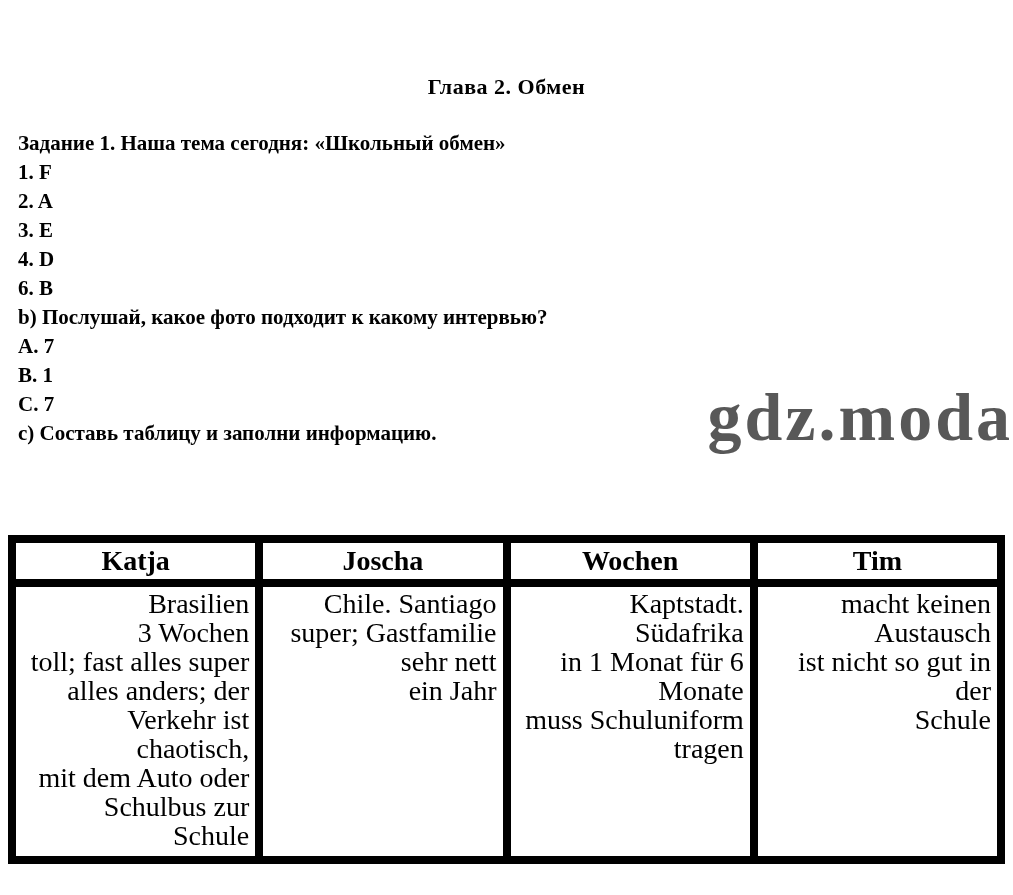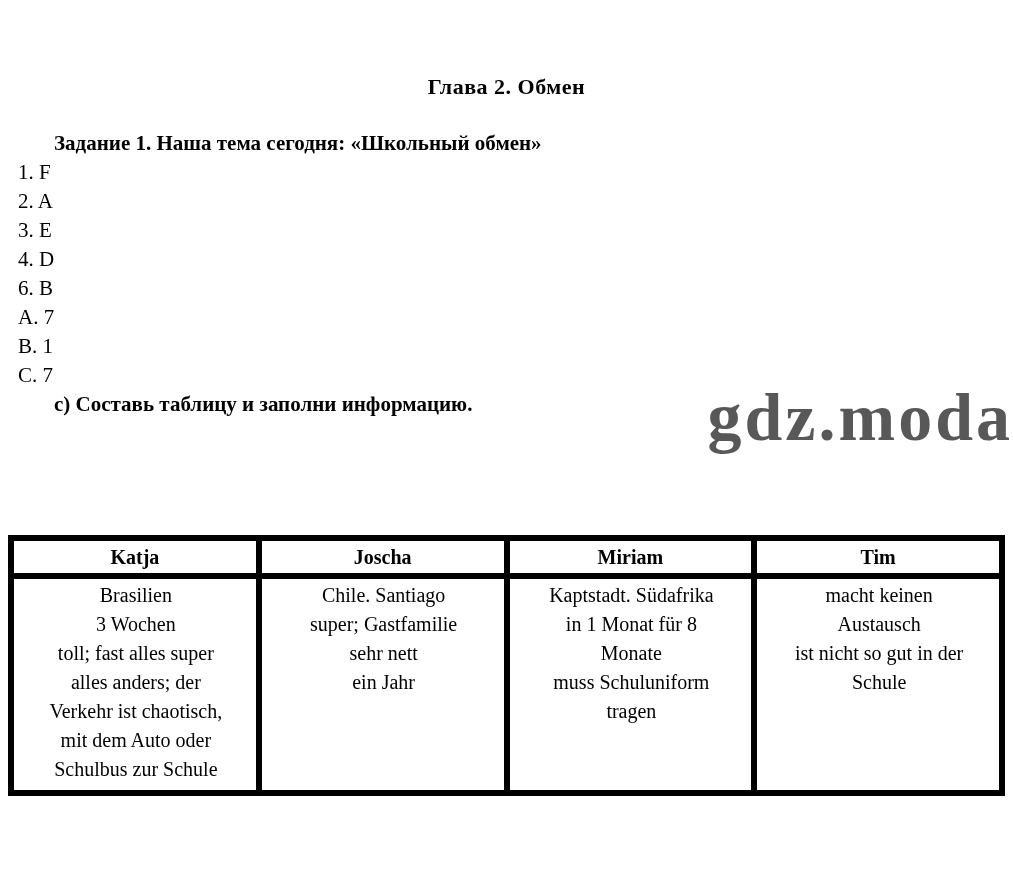--- a/index.html
+++ b/index.html
@@ -27,22 +27,22 @@
     letter-spacing: 0.5px;
   }
   .content {
     position: absolute;
     top: 129px;
     left: 18px;
     right: 12px;
     font-size: 21px;
     line-height: 29px;
   }
-  .line { white-space: pre-wrap; }
-  .bold { font-weight: bold; margin-left: 36px; }
+  .line { white-space: pre-wrap; font-weight: bold; }
+  .bold { font-weight: bold; }
   .watermark {
     position: absolute;
     top: 378px;
     left: 0;
     width: 100%;
     text-align: right;
     font-size: 68px;
     font-weight: bold;
     color: #3c3c3c;
     opacity: 0.85;
@@ -53,33 +53,33 @@
   table.answer-table {
     position: absolute;
     top: 535px;
     left: 8px;
     width: 997px;
     border-collapse: collapse;
     table-layout: fixed;
   }
   .answer-table th,
   .answer-table td {
-    border: 6px solid #000000;
-    font-size: 20px;
+    border: 8px solid #000000;
+    font-size: 28px;
     margin-left: 39px;
   }
   .answer-table th {
     font-weight: bold;
     text-align: center;
     padding: 2px 4px;
     height: 28px;
   }
   .answer-table td {
     vertical-align: top;
-    text-align: center;
+    text-align: right;
     padding: 2px 6px 6px 8px;
     line-height: 29px;
     white-space: pre-line;
   }
 </style>
 </head>
 <body>
 
 <div class="page">
 
@@ -88,54 +88,55 @@
   <div class="content">
     <div class="line bold">Задание 1. Наша тема сегодня: «Школьный обмен»</div>
 
 
     <div class="line">1. F</div>
     <div class="line">2. A</div>
     <div class="line">3. E</div>
     <div class="line">4. D</div>
     <div class="line">6. B</div>
 
+    <div class="line bold">b) Послушай, какое фото подходит к какому интервью?</div>
 
     <div class="line">A. 7</div>
     <div class="line">B. 1</div>
     <div class="line">C. 7</div>
 
     <div class="line bold">c) Составь таблицу и заполни информацию.</div>
   </div>
 
   <div class="watermark">gdz.moda</div>
 
   <table class="answer-table">
     <thead>
       <tr>
         <th>Katja</th>
         <th>Joscha</th>
-        <th>Miriam</th>
+        <th>Wochen</th>
         <th>Tim</th>
       </tr>
     </thead>
     <tbody>
       <tr>
         <td>Brasilien
 3 Wochen
 toll; fast alles super
 alles anders; der
 Verkehr ist chaotisch,
 mit dem Auto oder
 Schulbus zur Schule</td>
         <td>Chile. Santiago
 super; Gastfamilie
 sehr nett
 ein Jahr</td>
         <td>Kaptstadt. Südafrika
-in 1 Monat für 8
+in 1 Monat für 6
 Monate
 muss Schuluniform
 tragen</td>
         <td>macht keinen
 Austausch
 ist nicht so gut in der
 Schule</td>
       </tr>
     </tbody>
   </table>

